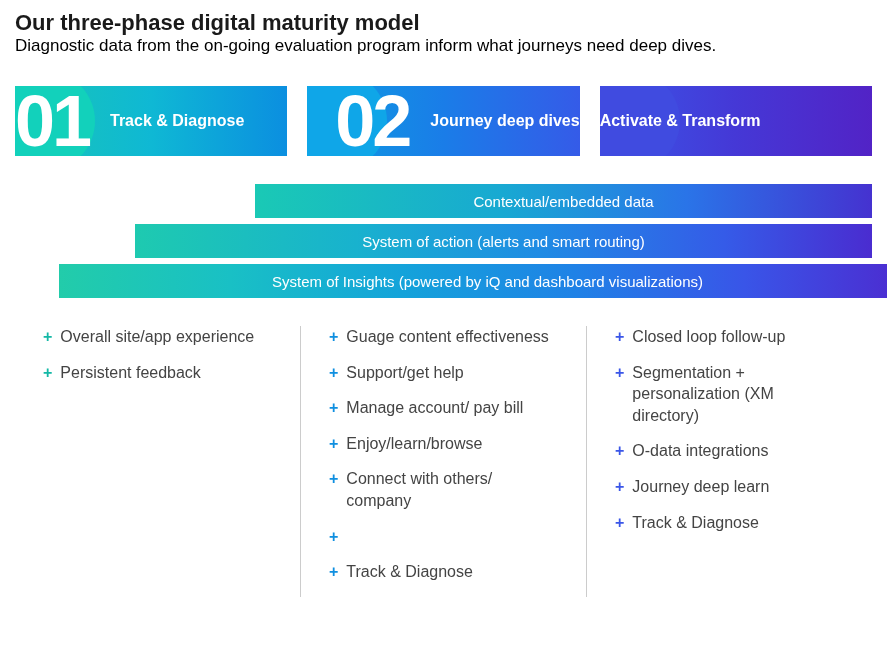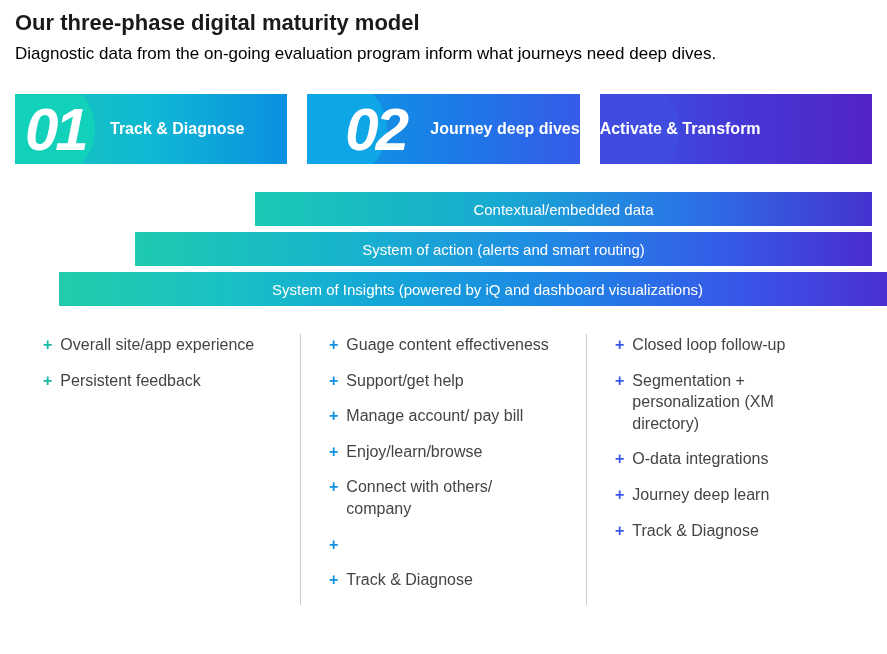--- a/index.html
+++ b/index.html
@@ -7,21 +7,20 @@
       font-family: -apple-system, BlinkMacSystemFont, 'Segoe UI', Arial, sans-serif;
       background: #fff;
       width: 887px;
       padding: 10px 15px;
       color: #333;
     }
     .page-title {
       font-size: 22px;
       font-weight: 700;
       color: #1a1a1a;
-      margin-bottom: 8px;
     }
     .page-subtitle {
       font-size: 17px;
       color: #000000;
       margin-bottom: 30px;
     }
     .phases-row {
       display: flex;
       gap: 20px;
       margin-bottom: 28px;
@@ -46,27 +45,25 @@
     }
     .phase-1 { background: linear-gradient(90deg, #19c6b5 0%, #0fb8d4 50%, #0b8fe0 100%); }
     .phase-2 { background: linear-gradient(90deg, #0b9fe0 0%, #1a7de8 50%, #355be8 100%); justify-content: flex-end; }
     .phase-3 { background: linear-gradient(90deg, #3a56e8 0%, #4538d6 50%, #5223c6 100%); }
     .phase-1::before { background: #12d1bb; }
     .phase-2::before { background: #0fa6e8; }
     .phase-3::before { background: #404be0; }
     .phase-number {
       position: relative;
       z-index: 2;
-      font-size: 60px;
+      font-size: 72px;
       font-weight: 700;
       color: #fff;
-      padding-left: 10px;
       width: 95px;
       letter-spacing: -3px;
-      font-style: italic;
     }
     .phase-label {
       position: relative;
       z-index: 2;
       font-size: 16px;
       font-weight: 700;
       color: #fff;
       line-height: 1.2;
     }
     .bars { margin-bottom: 28px; }

